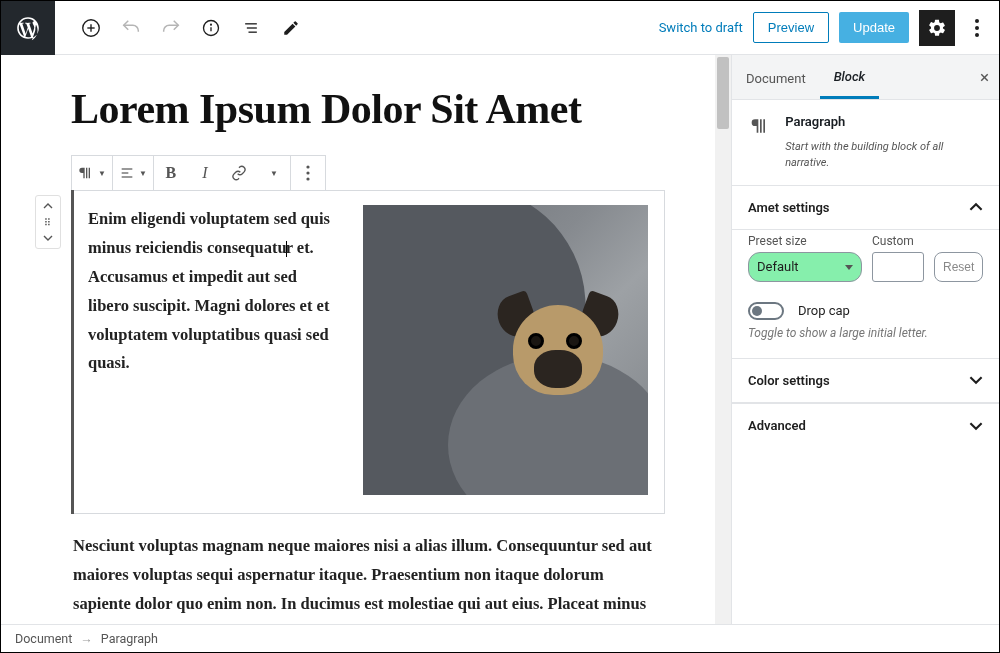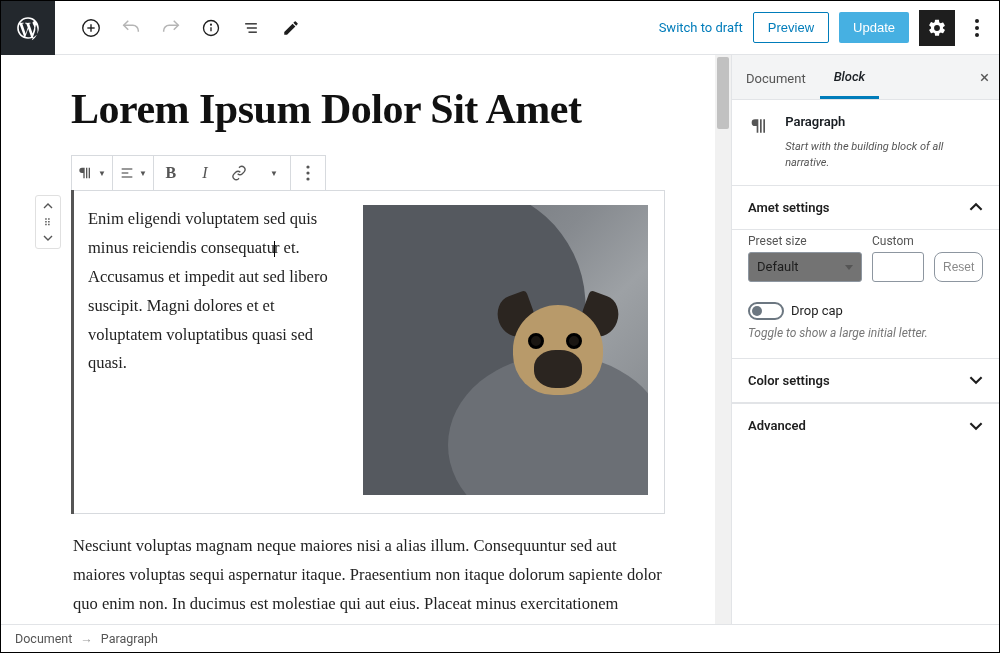--- a/index.html
+++ b/index.html
@@ -25,21 +25,21 @@
   .title { font-size:42px; font-weight:700; color:#111; margin-bottom:22px; letter-spacing:-0.5px;}
   .block-wrap { position:relative; }
   .side-handles { position:absolute; left:-36px; top:40px; width:26px; border:1px solid #e0e0e0; border-radius:3px; background:#fff; display:flex; flex-direction:column; align-items:center; padding:2px 0;}
   .side-handles span { height:16px; display:flex; align-items:center; justify-content:center; color:#555; font-size:11px;}
   .block-toolbar { display:flex; border:1px solid #d7dade; border-bottom:none; width:fit-content; background:#fff; }
   .bt-group { display:flex; border-right:1px solid #d7dade; }
   .bt-btn { height:34px; min-width:34px; padding:0 6px; display:flex; align-items:center; justify-content:center; color:#555; gap:2px;}
   .bt-btn .caret { font-size:8px; color:#555; margin-left:2px;}
   .selected-block { border:1px solid #d7dade; padding:14px 16px 18px 16px; display:flex; gap:22px; position:relative;}
   .selected-block::before { content:''; position:absolute; left:-1px; top:-1px; bottom:-1px; width:3px; background:#555; }
-  .para { font-size:16.5px; line-height:1.75; color:#222; }
+  .para { font-size:16.5px; line-height:1.75; color:#222;font-weight:bold; }
   .cursor { display:inline-block; border-left:1px solid #000; height:1em; vertical-align:middle; margin:0 -1px; }
   .img-pug { width:285px; height:290px; background:linear-gradient(135deg,#6b6f75 0%, #868a8f 40%, #9da1a5 60%, #7d8186 100%); flex-shrink:0; position:relative; overflow:hidden;}
   .chairback { position:absolute; left:-30px; top:-20px; width:240px; height:420px; background:#55595f; border-radius:30px 120px 60px 30px; transform:rotate(8deg);}
   .pug { position:absolute; right:30px; top:90px; width:120px; height:120px;}
   .pug .head { width:90px; height:90px; background:#b89a6a; border-radius:50% 50% 45% 45%; position:absolute; left:15px; top:10px;}
   .pug .ear1 { width:36px; height:42px; background:#2b2520; position:absolute; left:0; top:0; border-radius:50% 10% 50% 50%; transform:rotate(-20deg);}
   .pug .ear2 { width:36px; height:42px; background:#2b2520; position:absolute; right:0; top:0; border-radius:10% 50% 50% 50%; transform:rotate(20deg);}
   .pug .muz { width:48px; height:38px; background:#2b2520; position:absolute; left:36px; top:55px; border-radius:45%;}
   .pug .eye1 { width:16px; height:16px; background:#1a1612; border-radius:50%; position:absolute; left:30px; top:38px; border:3px solid #000;}
   .pug .eye2 { width:16px; height:16px; background:#1a1612; border-radius:50%; position:absolute; left:68px; top:38px; border:3px solid #000;}
@@ -57,25 +57,25 @@
   .block-info .bi-title { font-weight:600; font-size:13px; color:#191e23;}
   .block-info .bi-desc { font-size:11px; color:#555; margin-top:10px; line-height:1.45;font-style:italic;}
   .panel { }
   .panel-head { display:flex; justify-content:space-between; align-items:center; padding:14px 16px; border-bottom:1px solid #e2e4e7; cursor:pointer;}
   .panel-head.nb { border-bottom:none;}
   .panel-title { font-weight:600; font-size:13px;}
   .panel-body { padding:4px 16px 18px; border-bottom:1px solid #e2e4e7;}
   .row { display:flex; gap:10px; align-items:flex-end;}
   .fld { display:flex; flex-direction:column; gap:4px;}
   .fld label { font-size:12px; color:#555;}
-  .select { height:30px; border:1px solid #8d96a0; border-radius:3px; padding:0 22px 0 8px; font-size:13px; background:#737373; position:relative; display:flex; align-items:center; width:114px;}
+  .select { height:30px; border:1px solid #8d96a0; border-radius:12px; padding:0 22px 0 8px; font-size:13px; background:#86efac; position:relative; display:flex; align-items:center; width:114px;}
   .select::after { content:''; position:absolute; right:8px; top:12px; border-left:4px solid transparent; border-right:4px solid transparent; border-top:5px solid #555;}
   .input { height:30px; width:52px; border:1px solid #8d96a0; border-radius:3px;}
   .btn-reset { height:30px; border:1px solid #8d96a0; border-radius:8px; background:#fff; padding:0 8px; font-size:12px; color:#888;}
-  .toggle-row { display:flex; align-items:center; gap:7px; margin-top:20px;}
+  .toggle-row { display:flex; align-items:center; gap:14px; margin-top:20px;}
   .toggle { width:36px; height:18px; border:2px solid #6c7781; border-radius:10px; position:relative; background:#fff;}
   .toggle::after { content:''; position:absolute; left:2px; top:2px; width:10px; height:10px; background:#6c7781; border-radius:50%;}
   .hint { font-size:12px; font-style:italic; color:#777; margin-top:6px;}
   .chev { font-size:16px;}
 
   .footer { height:28px; border-top:1px solid #e2e4e7; display:flex; align-items:center; padding:0 14px; font-size:12.5px; color:#555; gap:8px;}
   .footer .arrow { color:#999;}
   svg { display:block;}
 </style>
 </head>

